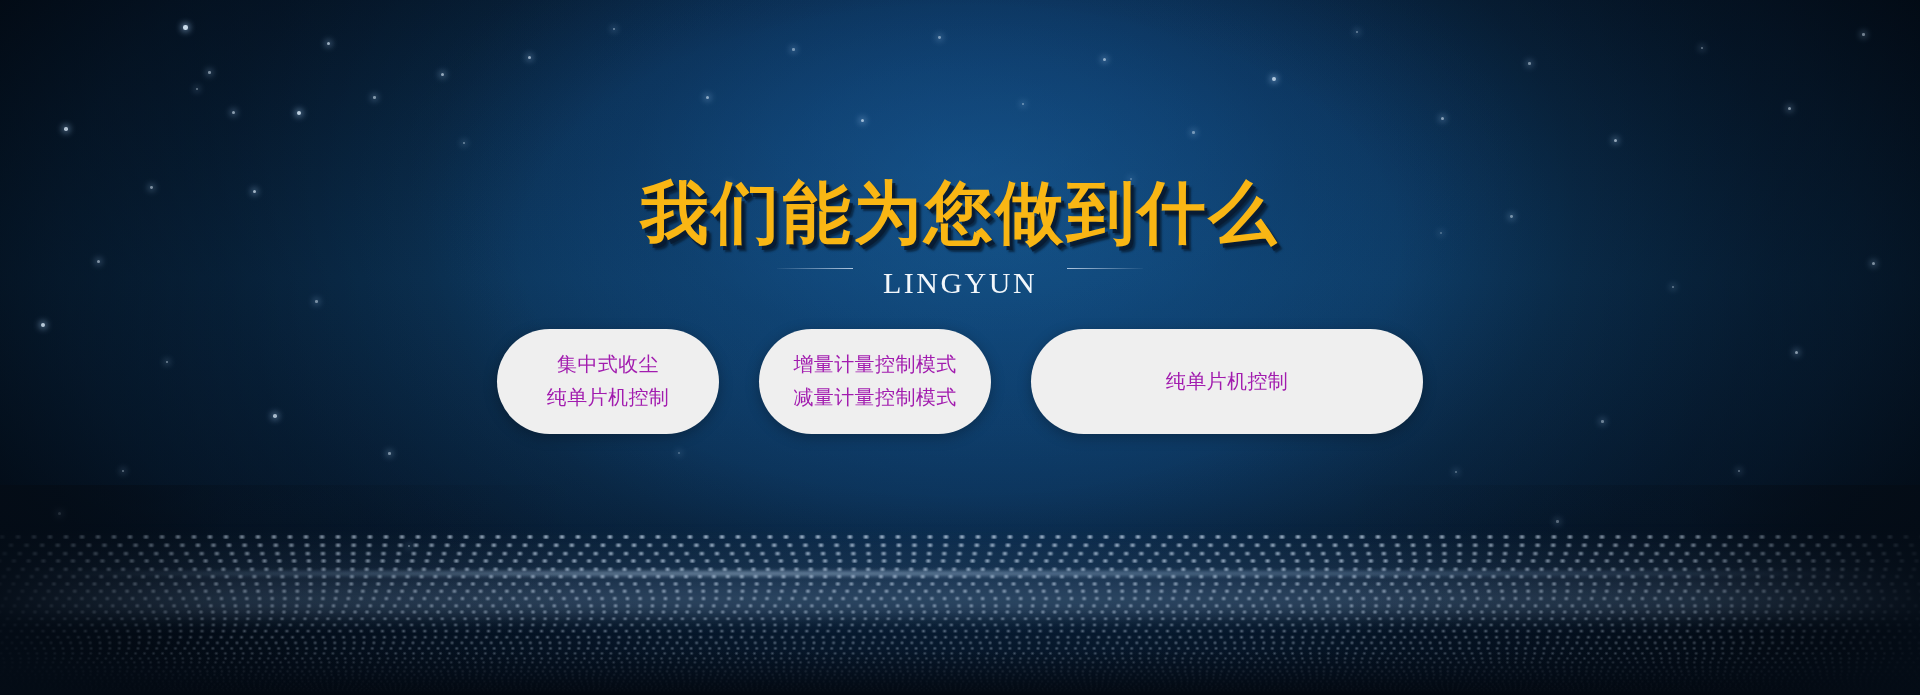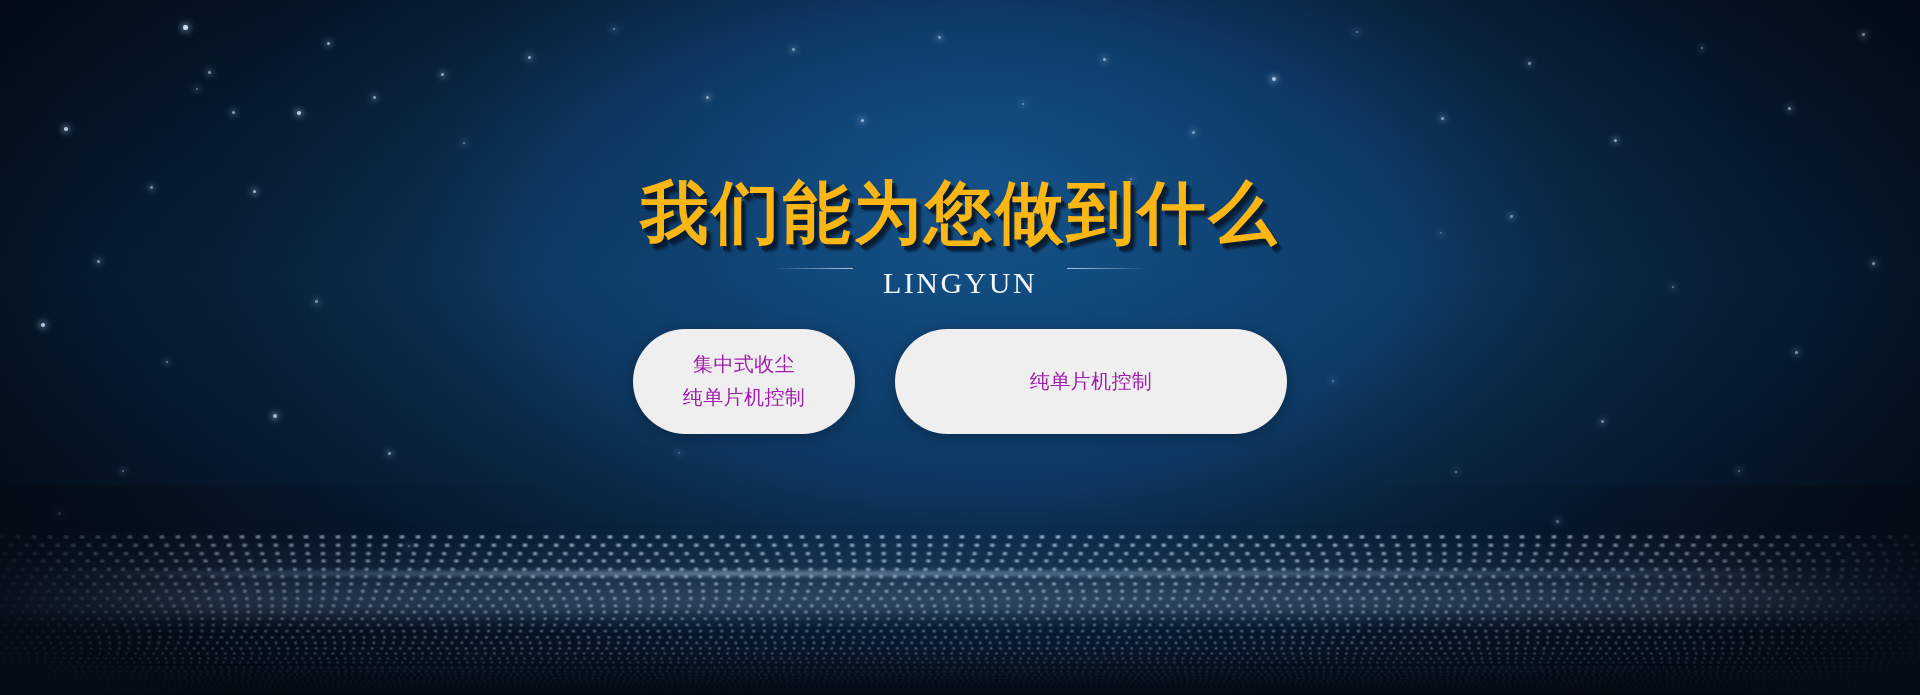--- a/index.html
+++ b/index.html
@@ -302,19 +302,23 @@
       <span class="eyebrow">LINGYUN</span>
       <span class="rule right"></span>
     </div>
 
 
     <div class="cards" id="cards">
         <div class="card card-1">
           <div class="card-line">集中式收尘</div>
           <div class="card-line">纯单片机控制</div>
         </div>
+        <div class="card card-2">
+          <div class="card-line">增量计量控制模式</div>
+          <div class="card-line">减量计量控制模式</div>
+        </div>
         <div class="card card-3">
           <div class="card-line">纯单片机控制</div>
         </div>
       </div>
 
   </div>
 </div>
 
 </body></html>

